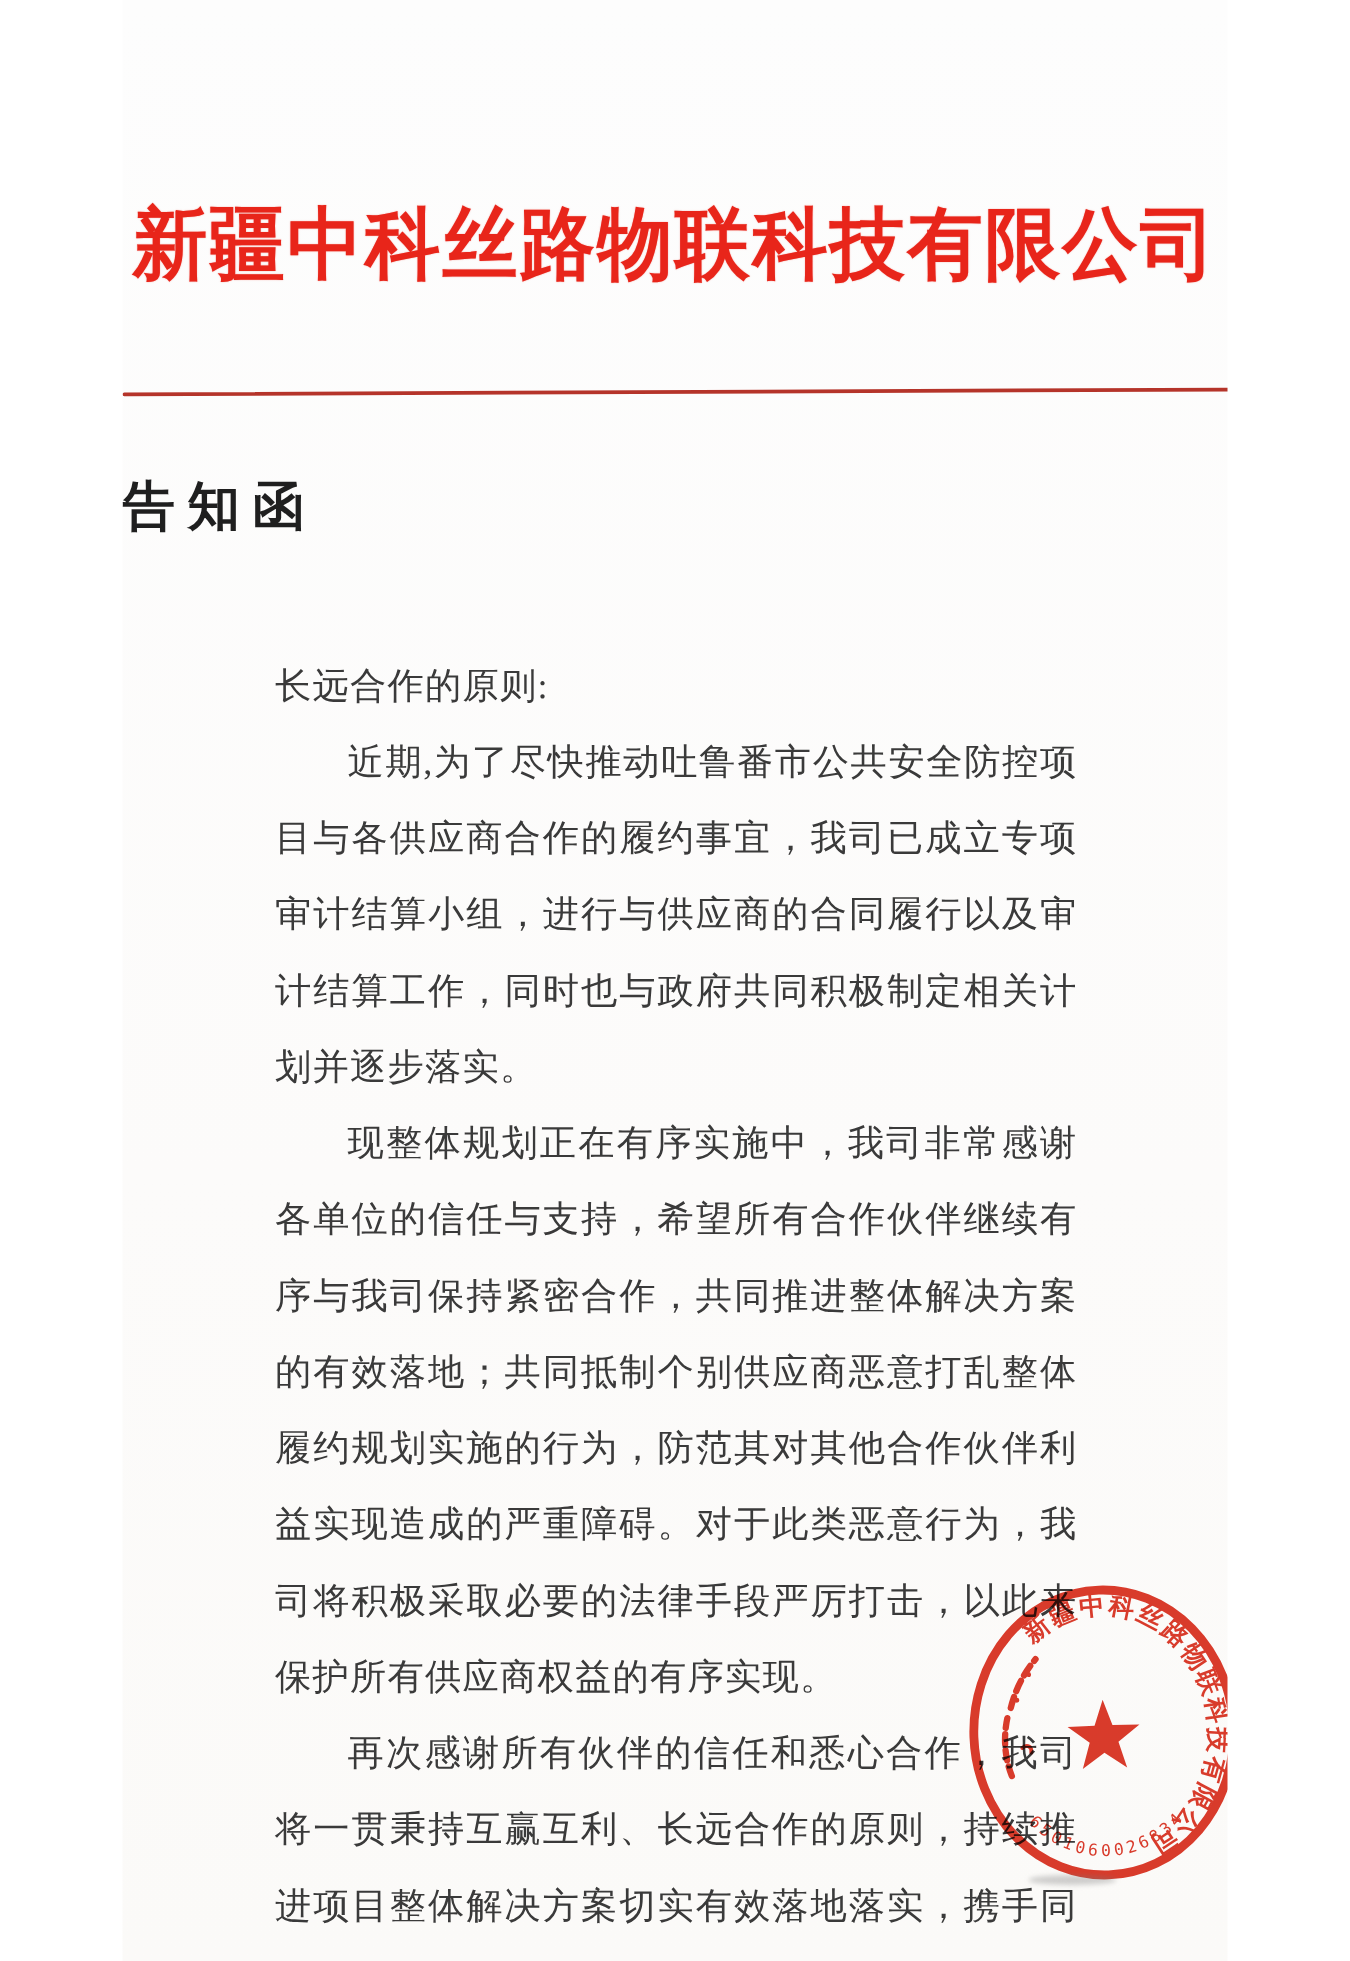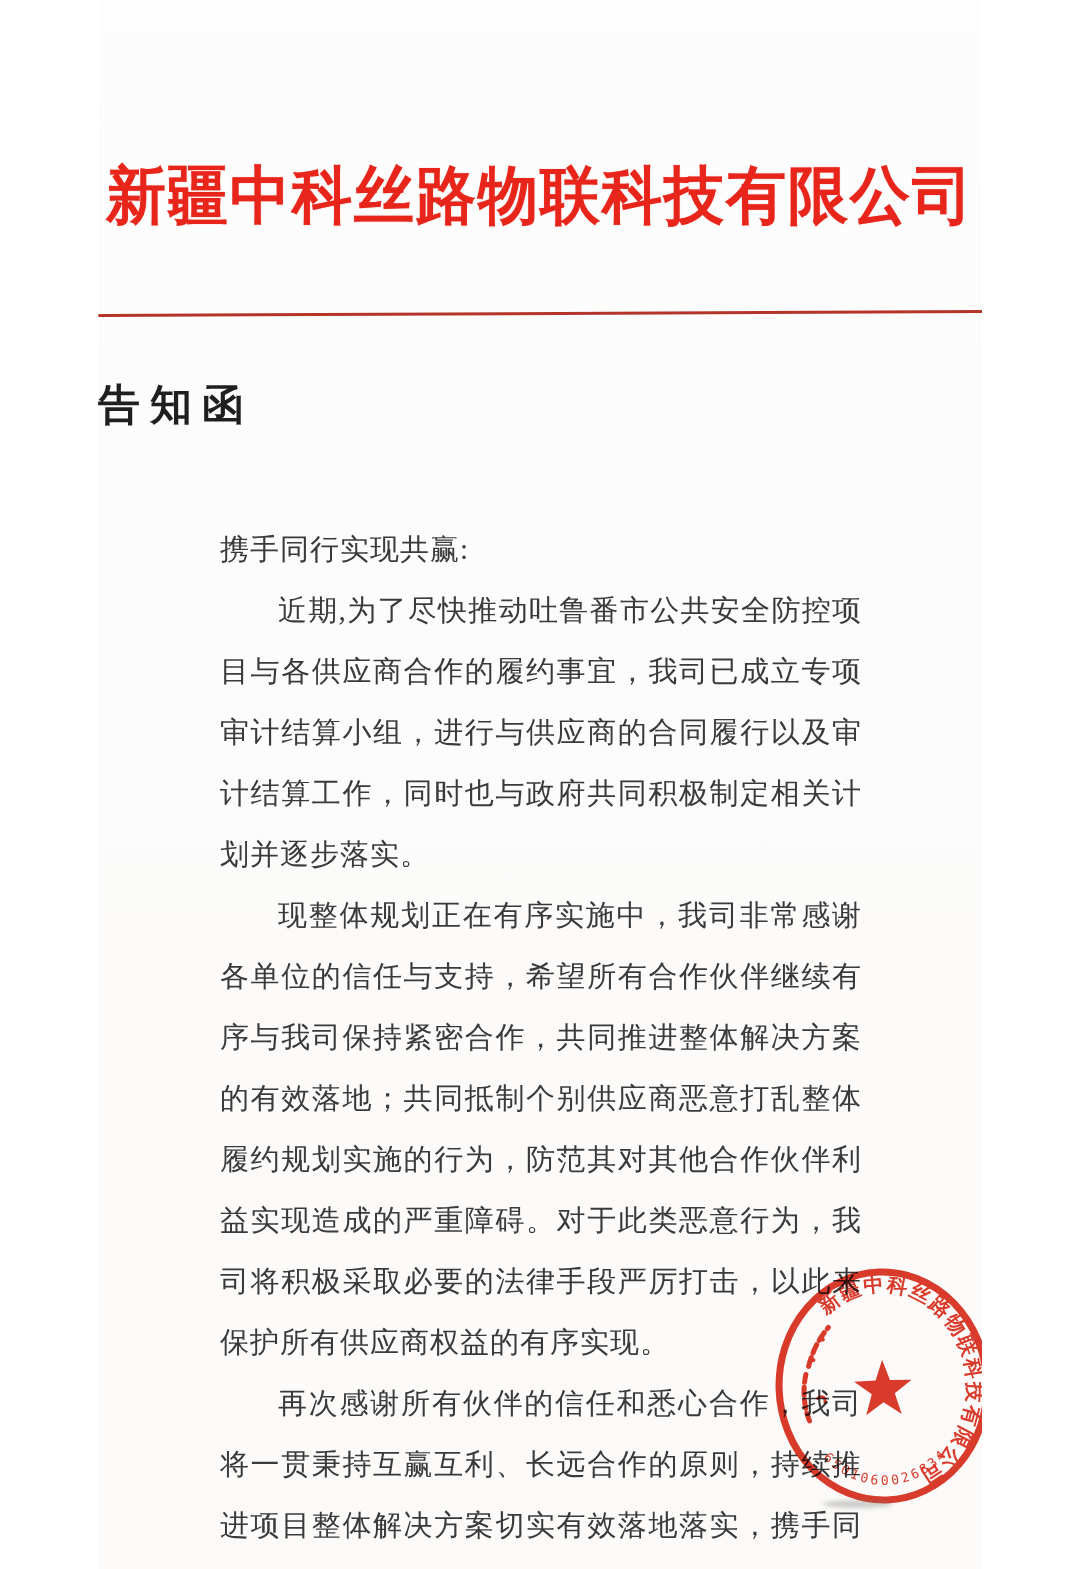--- a/index.html
+++ b/index.html
@@ -86,21 +86,21 @@
 
 <div class="page">
 
   <div class="letterhead">新疆中科丝路物联科技有限公司</div>
 
   <div class="rule"></div>
 
   <div class="title">告知函</div>
 
   <div class="body">
-    <p class="salutation">携手同行实现共赢:</p>
+    <p class="salutation">长远合作的原则:</p>
     <p>近期,为了尽快推动吐鲁番市公共安全防控项目与各供应商合作的履约事宜，我司已成立专项审计结算小组，进行与供应商的合同履行以及审计结算工作，同时也与政府共同积极制定相关计划并逐步落实。</p>
     <p>现整体规划正在有序实施中，我司非常感谢各单位的信任与支持，希望所有合作伙伴继续有序与我司保持紧密合作，共同推进整体解决方案的有效落地；共同抵制个别供应商恶意打乱整体履约规划实施的行为，防范其对其他合作伙伴利益实现造成的严重障碍。对于此类恶意行为，我司将积极采取必要的法律手段严厉打击，以此来保护所有供应商权益的有序实现。</p>
     <p>再次感谢所有伙伴的信任和悉心合作，我司将一贯秉持互赢互利、长远合作的原则，持续推进项目整体解决方案切实有效落地落实，携手同行实现共赢。</p>
   </div>
 
   <div class="signature">
     <div class="sig-company">新疆中科丝路物联科技有限公司</div>
     <div class="sig-date">我司将一贯秉持互赢互利</div>
   </div>
 

